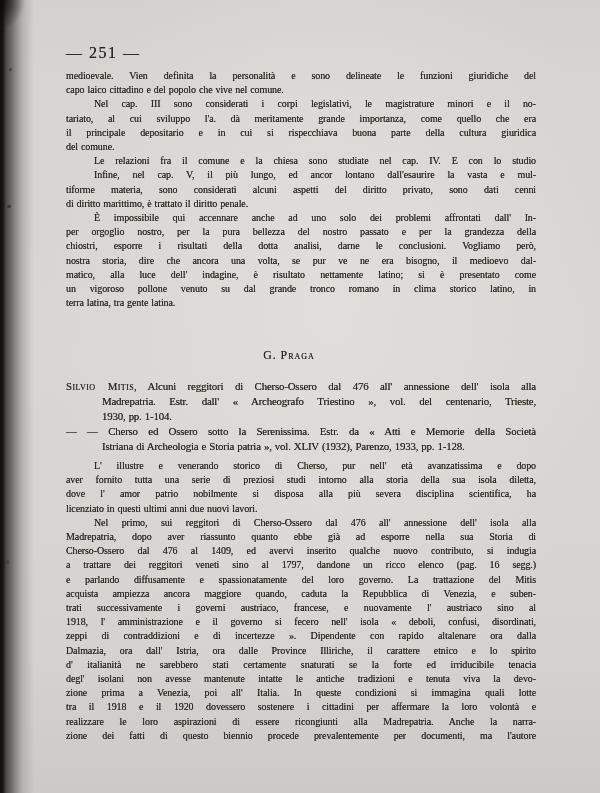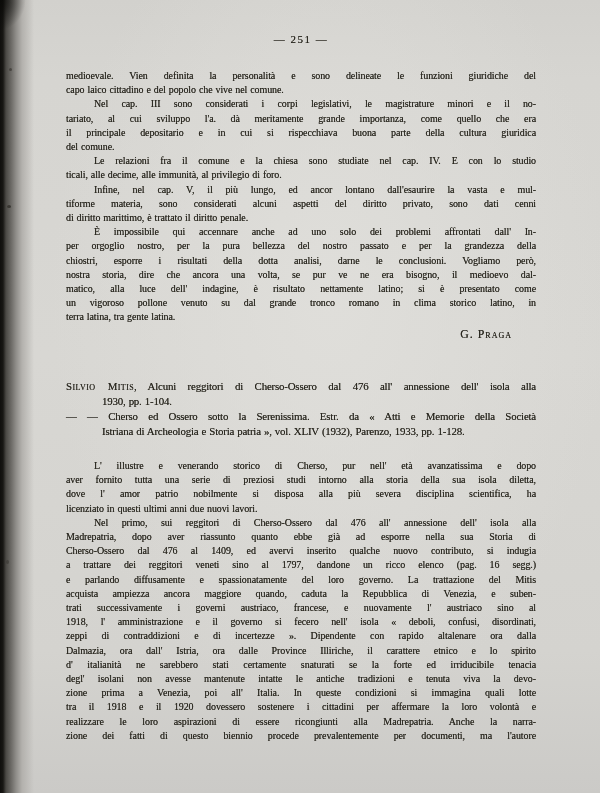--- a/index.html
+++ b/index.html
@@ -23,22 +23,22 @@
   .corner-smudge {
     position: absolute; left: 0; top: 0; width: 26px; height: 30px;
     background: radial-gradient(ellipse at 0% 0%, rgba(10,10,8,0.85) 0%, rgba(10,10,8,0) 70%);
   }
   .speck { position: absolute; border-radius: 50%; background: #3a3833; }
   .s1 { left: 7px; top: 205px; width: 4px; height: 3px; }
   .s2 { left: 9px; top: 68px;  width: 3px; height: 3px; opacity: .7; }
   .s3 { left: 6px; top: 560px; width: 3px; height: 4px; opacity: .6; }
 
   .page-number {
-    position: absolute; top: 33px; left: 66px; width: 470px;
-    text-align: center; font-size: 11px; letter-spacing: 1.5px;
+    position: absolute; top: 44px; left: 66px; width: 470px;
+    font-size: 16px; letter-spacing: 1.5px;
     text-shadow: 0 0 0.4px rgba(41,39,31,0.8);
   }
   .text-area {
     position: absolute; left: 66px; width: 470px;
     font-size: 10px; line-height: 14.2px; letter-spacing: -0.1px;
     word-spacing: 0.6px;
     text-shadow: 0 0 0.4px rgba(41,39,31,0.75);
   }
   #area-body   { top: 69px; }
   #area-biblio { top: 379px; font-size: 10.9px; line-height: 14.9px; letter-spacing: -0.2px; }
@@ -46,22 +46,22 @@
 
   .line { text-align: left; }
   .line.just { text-align: justify; text-align-last: justify; }
   .line.ind  { text-indent: 28px; }
   .line.hang { padding-left: 36px; }
   .s-n  { font-style: normal; }
   .s-i  { }
   .s-sc { font-variant: small-caps; letter-spacing: 0.4px; font-family: Liberation Serif, serif; }
 
   .signature {
-    position: absolute; top: 327px; left: 66px; width: 446px;
-    text-align: right; font-variant: small-caps;
+    position: absolute; top: 348px; left: 66px; width: 446px;
+    text-align: center; font-variant: small-caps;
     font-size: 11.8px; letter-spacing: 1px;
     text-shadow: 0 0 0.4px rgba(41,39,31,0.8);
   }
 </style>
 </head>
 <body>
 
 <div class="scan">
   <div class="binding"></div>
   <div class="corner-smudge"></div>
@@ -72,37 +72,37 @@
   <div class="page-number">— 251 —</div>
 
   <div id="area-body" class="text-area">
       <div class="line just"><span class="s-n">medioevale. Vien definita la personalità e sono delineate le funzioni giuridiche del</span></div>
       <div class="line"><span class="s-n">capo laico cittadino e del popolo che vive nel comune.</span></div>
       <div class="line just ind"><span class="s-n">Nel cap. III sono considerati i corpi legislativi, le magistrature minori e il no-</span></div>
       <div class="line just"><span class="s-n">tariato, al cui sviluppo l'a. dà meritamente grande importanza, come quello che era</span></div>
       <div class="line just"><span class="s-n">il principale depositario e in cui si rispecchiava buona parte della cultura giuridica</span></div>
       <div class="line"><span class="s-n">del comune.</span></div>
       <div class="line just ind"><span class="s-n">Le relazioni fra il comune e la chiesa sono studiate nel cap. IV. E con lo studio</span></div>
-      <div class="line"><span class="s-n">ticali, alle decime, alle immunità, al privilegio di foro.</span></div>
       <div class="line just ind"><span class="s-n">Infine, nel cap. V, il più lungo, ed ancor lontano dall'esaurire la vasta e mul-</span></div>
       <div class="line just"><span class="s-n">tiforme materia, sono considerati alcuni aspetti del diritto privato, sono dati cenni</span></div>
       <div class="line"><span class="s-n">di diritto marittimo, è trattato il diritto penale.</span></div>
       <div class="line just ind"><span class="s-n">È impossibile qui accennare anche ad uno solo dei problemi affrontati dall' In-</span></div>
       <div class="line just"><span class="s-n">per orgoglio nostro, per la pura bellezza del nostro passato e per la grandezza della</span></div>
       <div class="line just"><span class="s-n">chiostri, esporre i risultati della dotta analisi, darne le conclusioni. Vogliamo però,</span></div>
       <div class="line just"><span class="s-n">nostra storia, dire che ancora una volta, se pur ve ne era bisogno, il medioevo dal-</span></div>
       <div class="line just"><span class="s-n">matico, alla luce dell' indagine, è risultato nettamente latino; si è presentato come</span></div>
       <div class="line just"><span class="s-n">un vigoroso pollone venuto su dal grande tronco romano in clima storico latino, in</span></div>
       <div class="line"><span class="s-n">terra latina, tra gente latina.</span></div>
     </div>
 
   <div class="signature">G. Praga</div>
 
   <div id="area-biblio" class="text-area">
       <div class="line just"><span class="s-sc">Silvio Mitis</span><span class="s-n">, </span><span class="s-i">Alcuni reggitori di Cherso-Ossero dal 476 all' annessione dell' isola alla</span></div>
+      <div class="line just hang"><span class="s-i">Madrepatria.</span><span class="s-n"> Estr. dall' « Archeografo Triestino », vol. del centenario, Trieste,</span></div>
       <div class="line hang"><span class="s-n">1930, pp. 1-104.</span></div>
       <div class="line just"><span class="s-n">— — </span><span class="s-i">Cherso ed Ossero sotto la Serenissima.</span><span class="s-n"> Estr. da « Atti e Memorie della Società</span></div>
       <div class="line hang"><span class="s-n">Istriana di Archeologia e Storia patria », vol. XLIV (1932), Parenzo, 1933, pp. 1-128.</span></div>
     </div>
 
   <div id="area-review" class="text-area">
       <div class="line just ind"><span class="s-n">L' illustre e venerando storico di Cherso, pur nell' età avanzatissima e dopo</span></div>
       <div class="line just"><span class="s-n">aver fornito tutta una serie di preziosi studi intorno alla storia della sua isola diletta,</span></div>
       <div class="line just"><span class="s-n">dove l' amor patrio nobilmente si disposa alla più severa disciplina scientifica, ha</span></div>
       <div class="line"><span class="s-n">licenziato in questi ultimi anni due nuovi lavori.</span></div>

